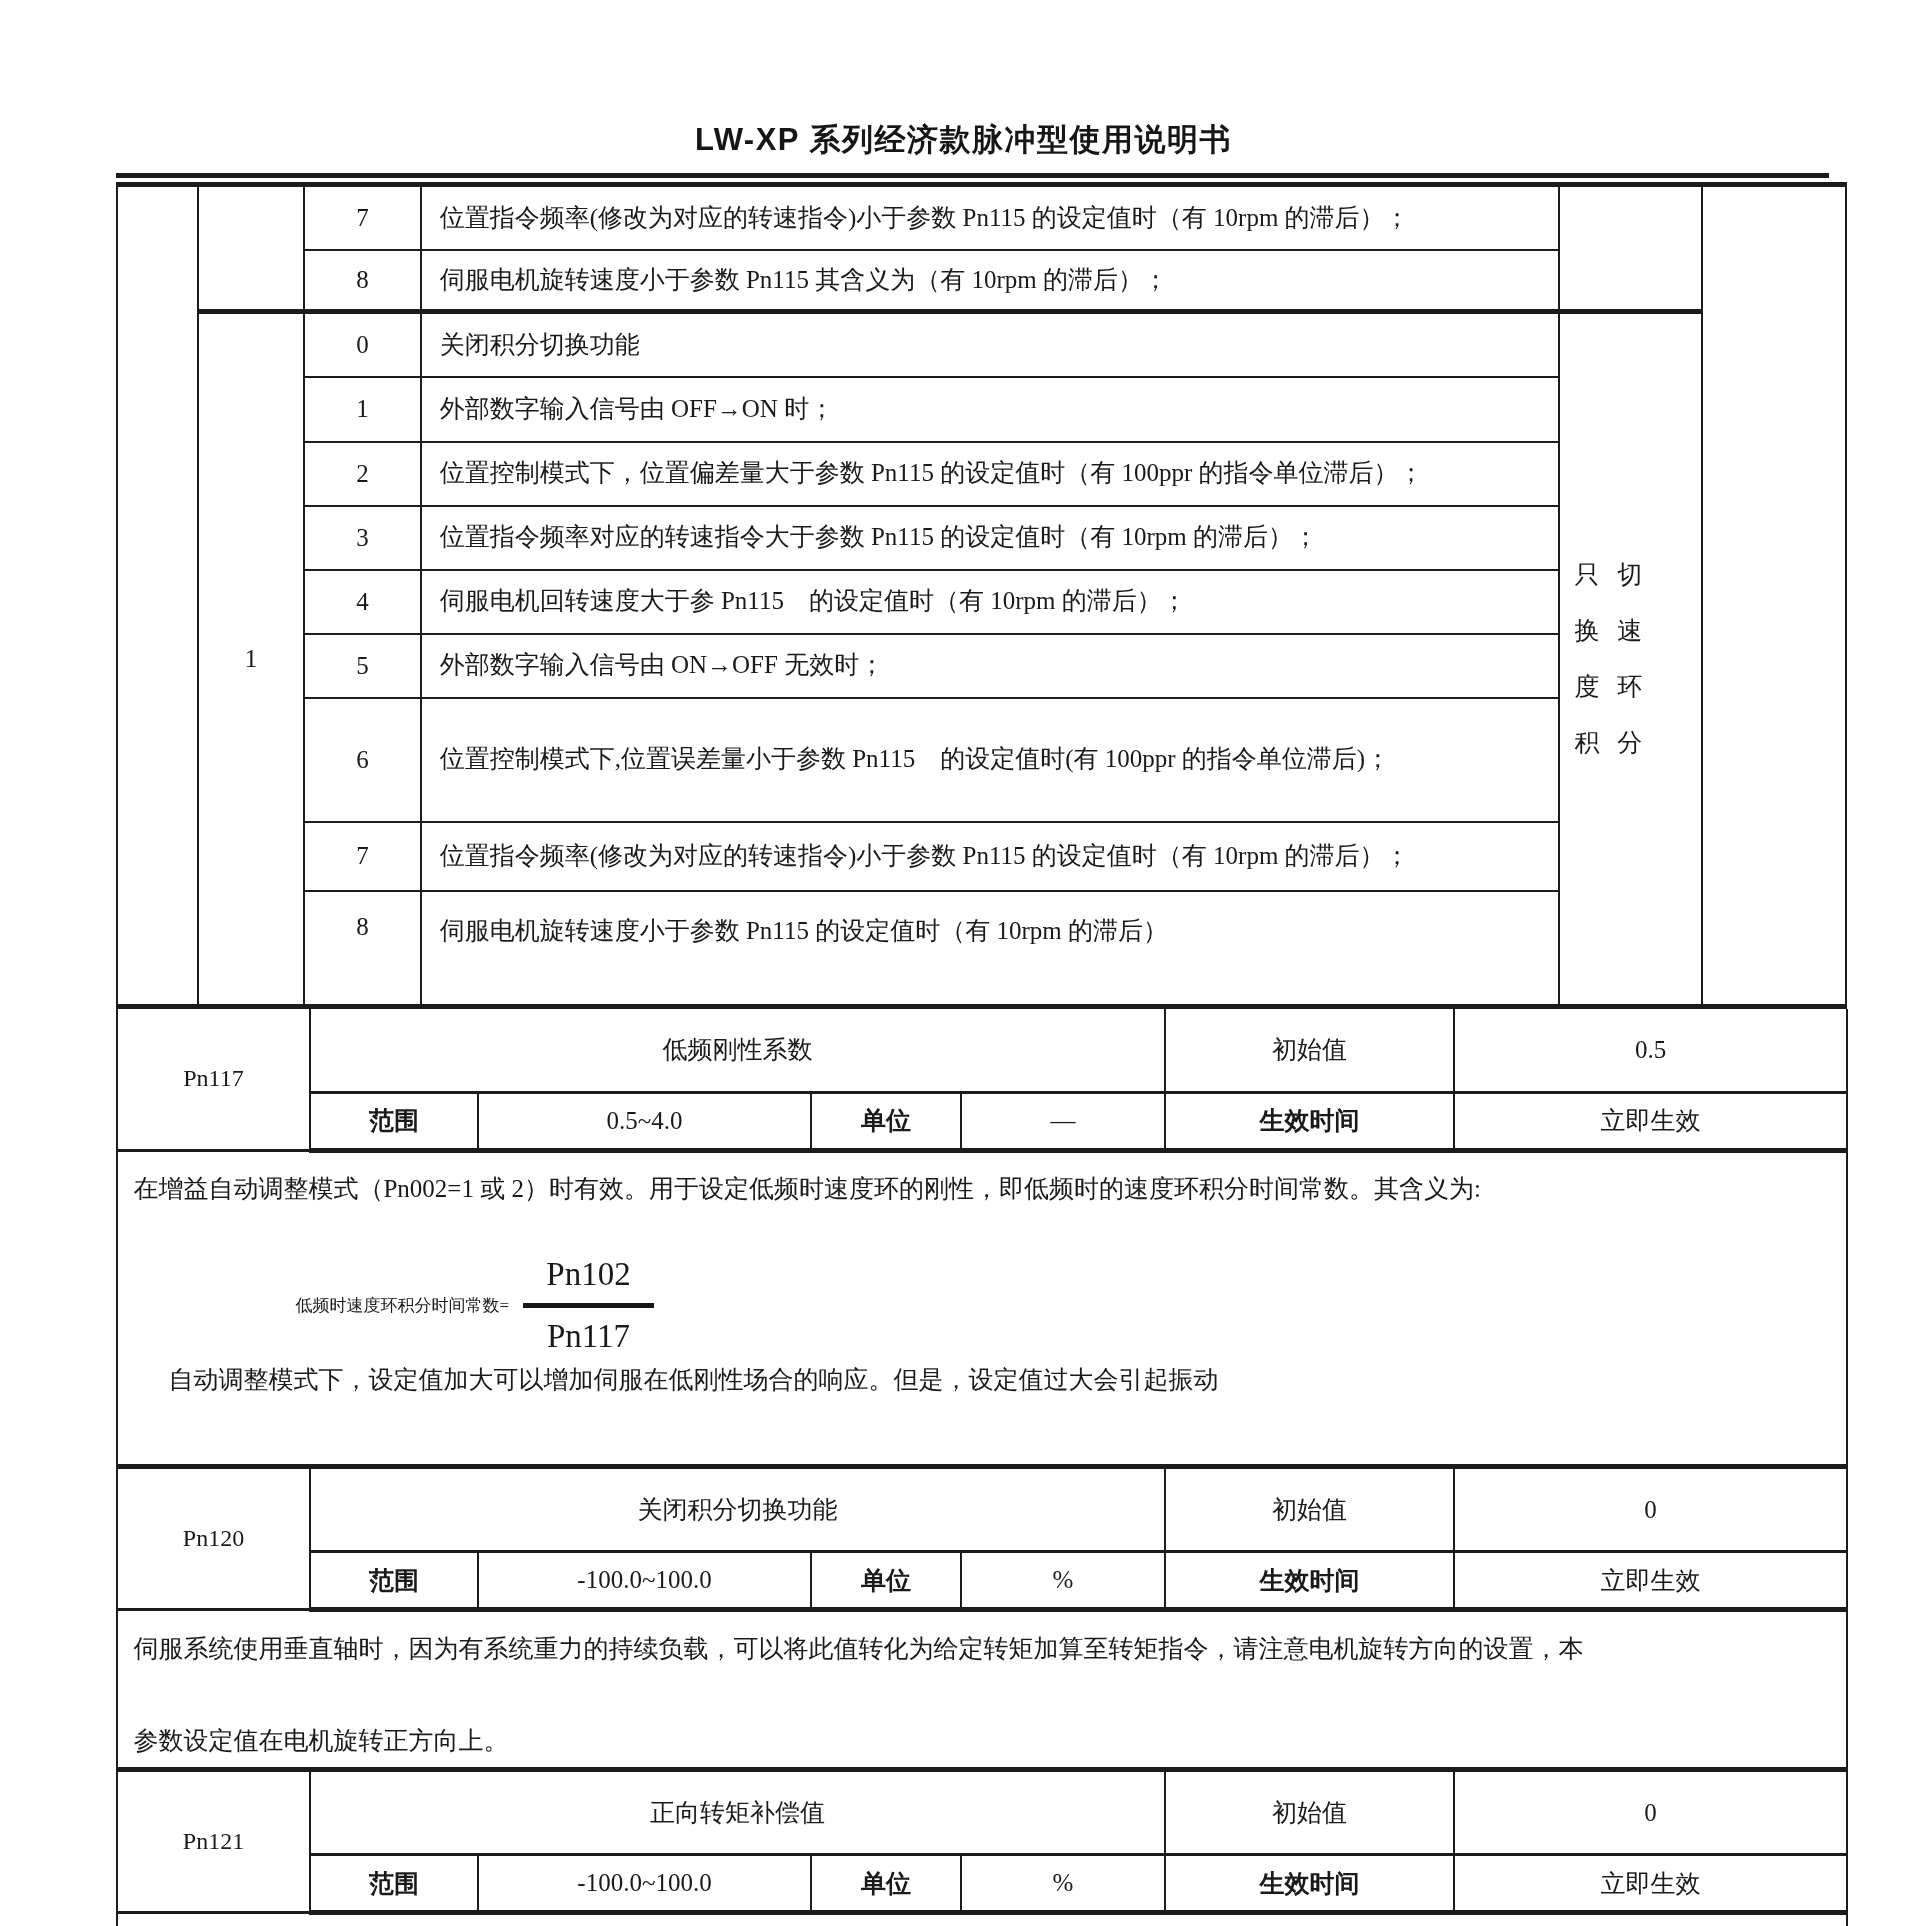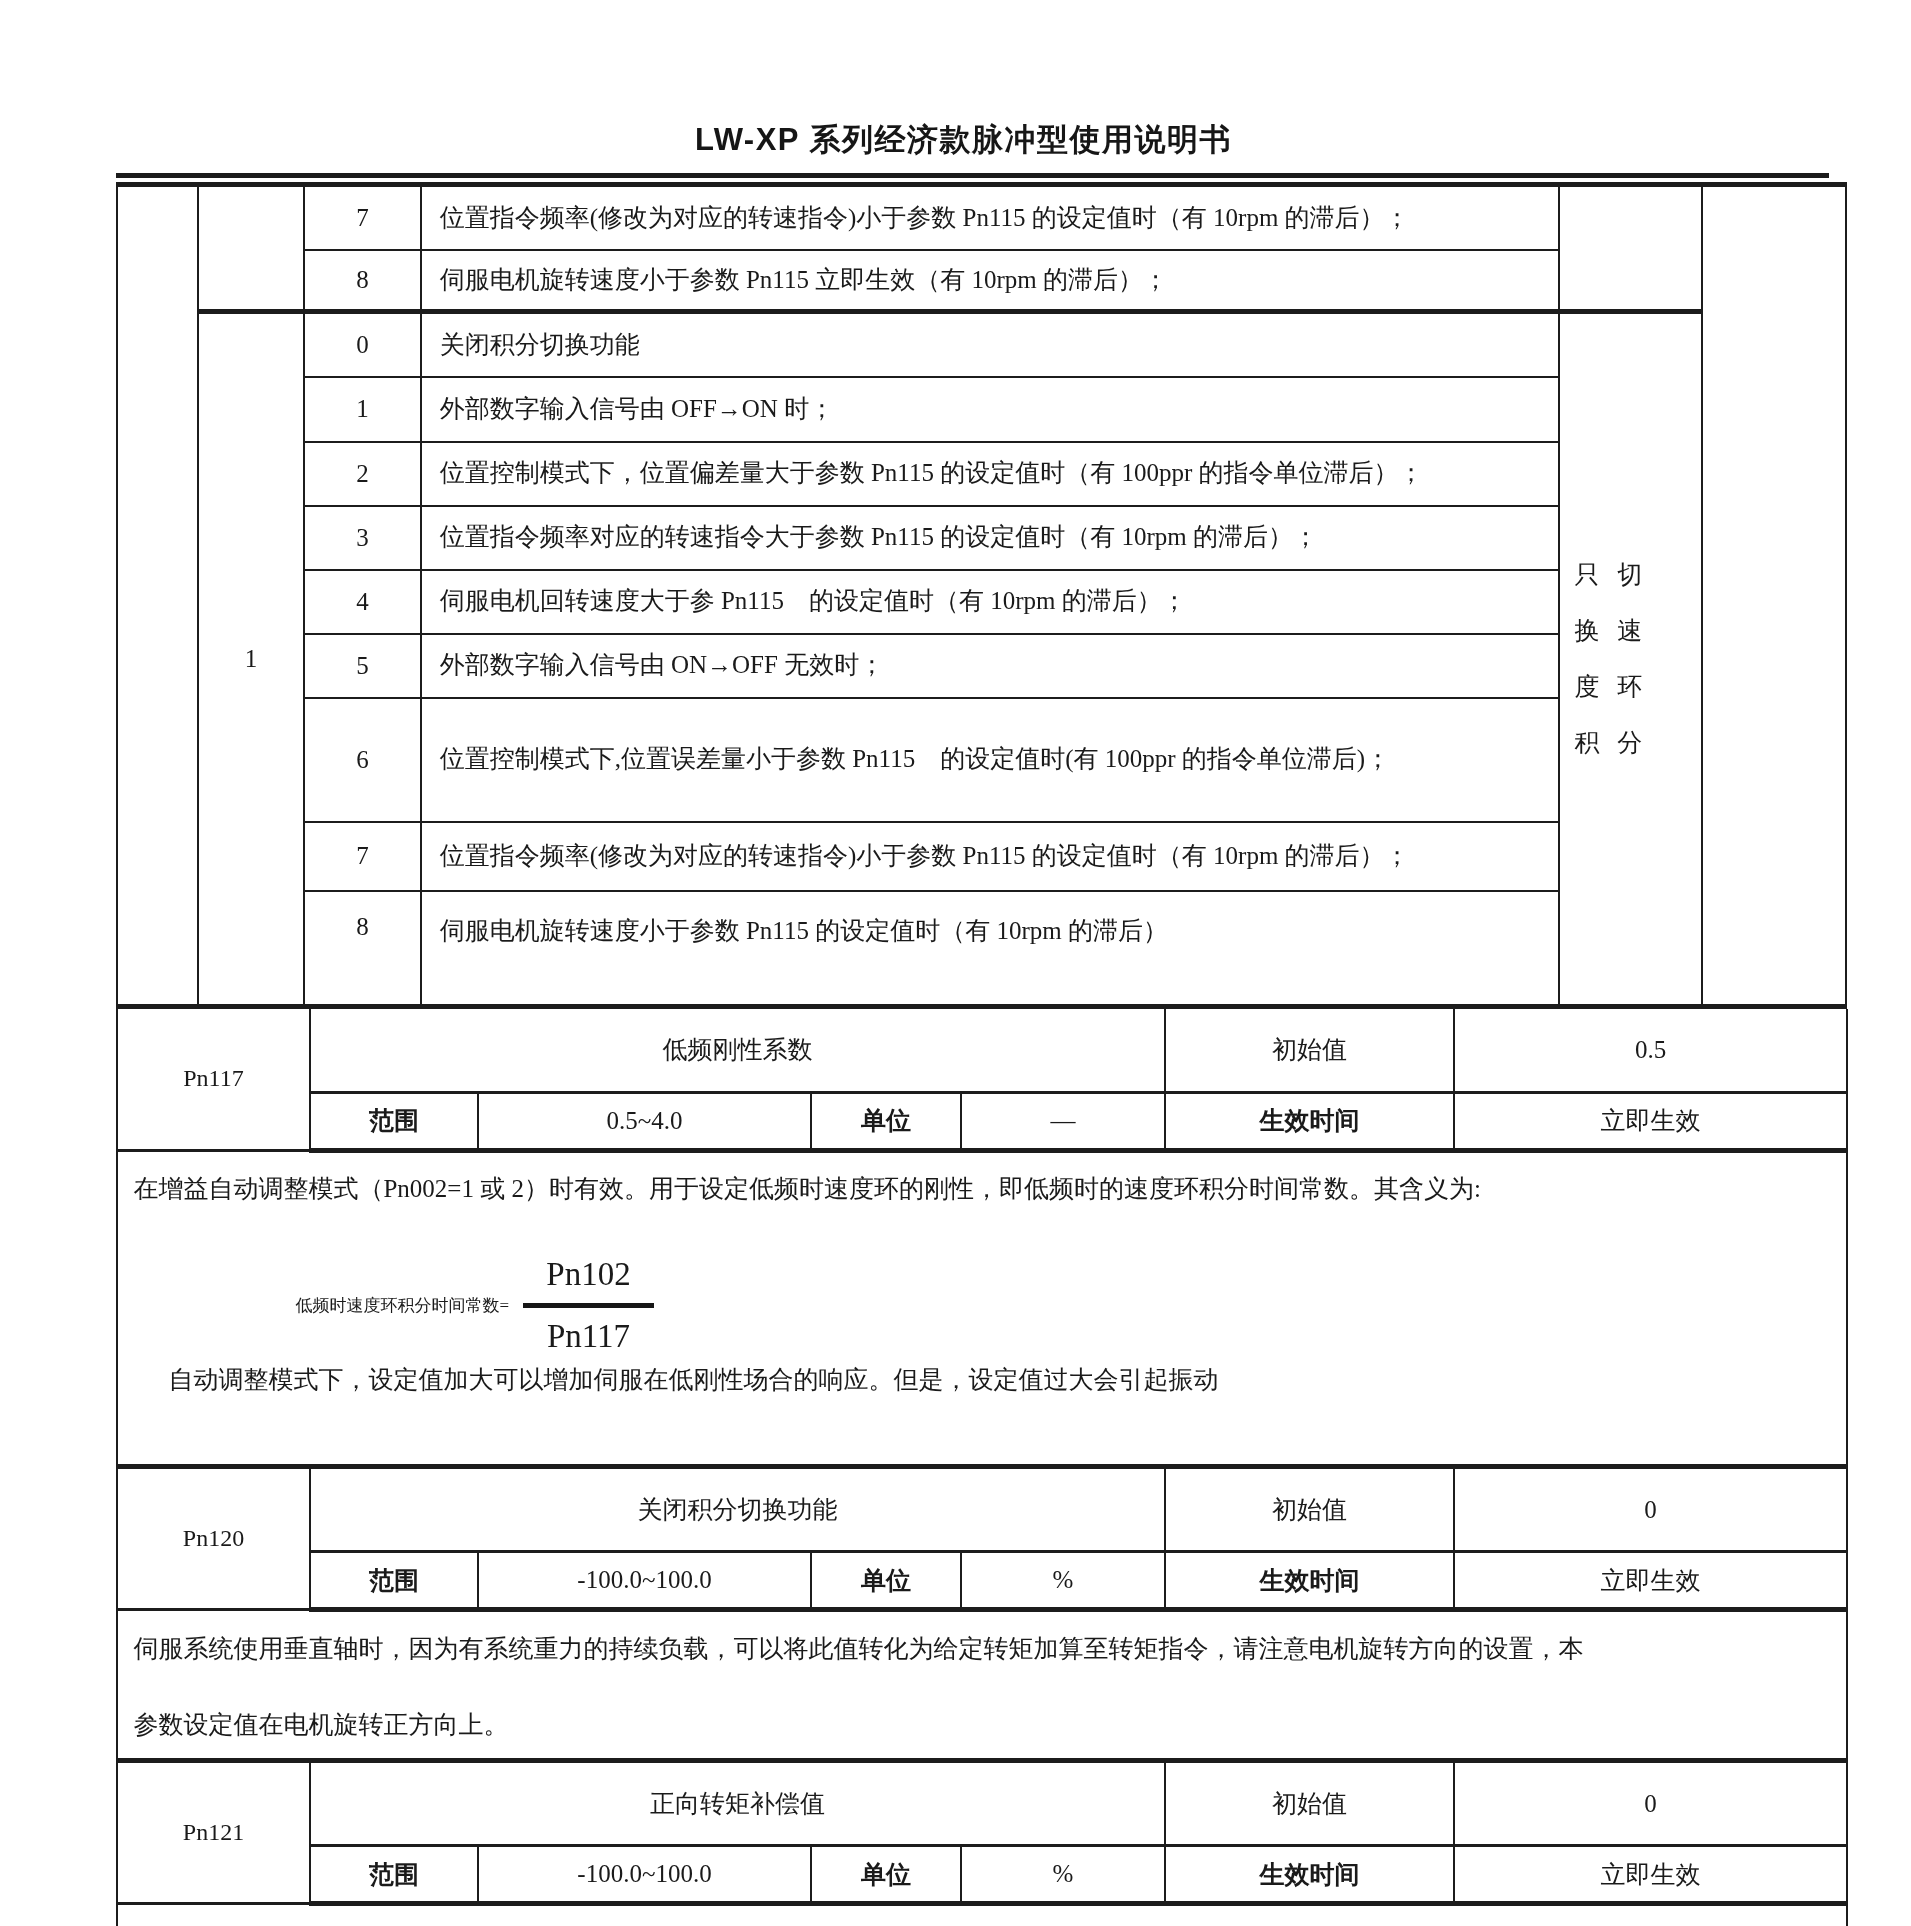--- a/index.html
+++ b/index.html
@@ -55,21 +55,21 @@
   .pn td.plabel.bold{font-weight:bold;}
   .pn tr.rrow td{border-bottom-width:5px;}
   .pn td.pval{text-align:center;margin-left:40px;}
   .pn td.pdesc{
     vertical-align:top;
     padding:10.8px 15.4px 7.7px 15.4px;
     line-height:1.5;
     border-bottom-width:5px;
   }
   .desc-line{margin-top:7px;}
-  .desc-line.gap{margin-top:38px;}
+  .desc-line.gap{margin-top:54px;}
   
   .formula{
     display:flex;
     align-items:center;
     margin:42px 0 0 162px;
   }
   .f-label{font-size:17px;text-align:right;}
   .frac{
     display:inline-flex;
     flex-direction:column;
@@ -103,21 +103,21 @@
           <tr style="height:65px">
         <td rowspan="11"></td>
         <td rowspan="2"></td>
         <td class="numcell">7</td>
         <td class="desccell">位置指令频率(修改为对应的转速指令)小于参数 Pn115 的设定值时（有 10rpm 的滞后）；</td>
         <td rowspan="2"></td>
         <td rowspan="11"></td>
       </tr>
       <tr style="height:62px">
         <td class="numcell">8</td>
-        <td class="desccell">伺服电机旋转速度小于参数 Pn115 立即生效（有 10rpm 的滞后）；</td>
+        <td class="desccell">伺服电机旋转速度小于参数 Pn115 其含义为（有 10rpm 的滞后）；</td>
       </tr>
       <tr style="height:65px">
         <td class="groupval thick-top" rowspan="9">1</td>
         <td class="numcell thick-top">0</td>
         <td class="desccell thick-top">关闭积分切换功能</td>
         <td class="notecell thick-top" rowspan="9">
           <span class="note-text">只切换速度环积分</span>
         </td>
       </tr>
       <tr style="height:65px">

